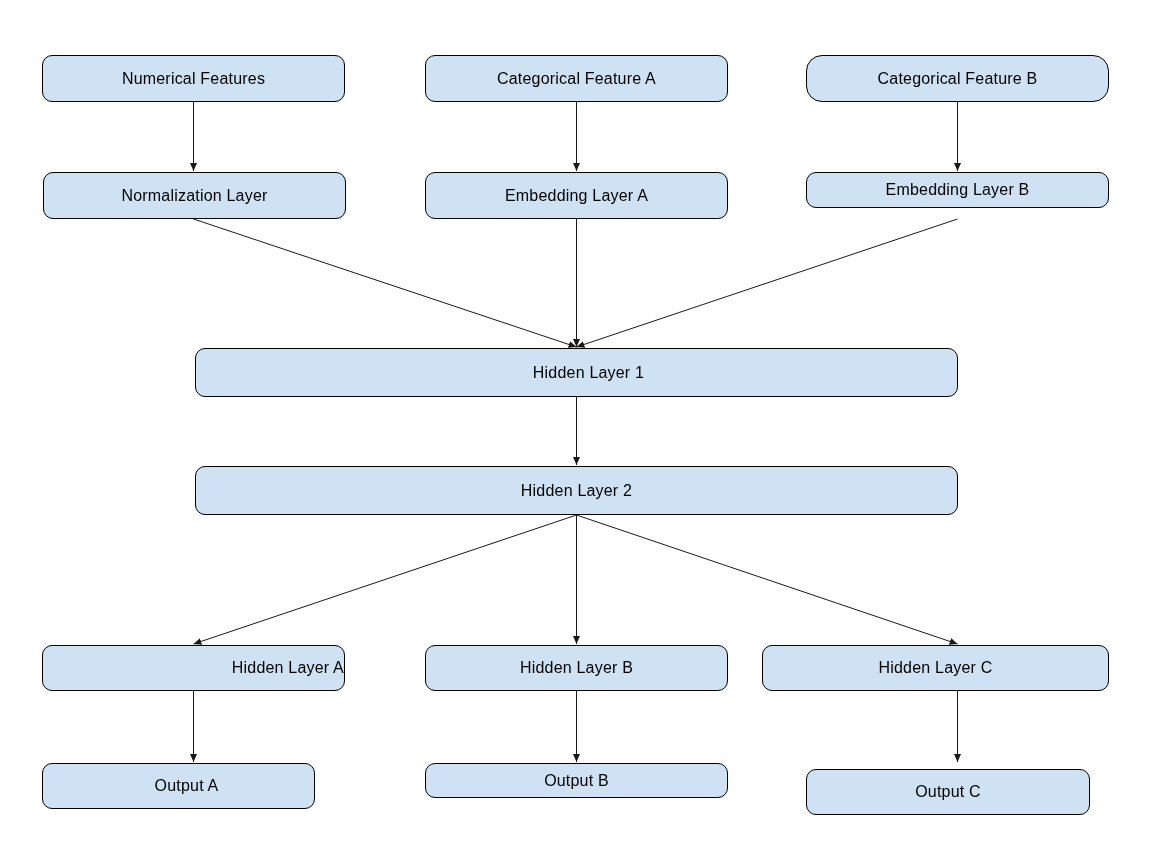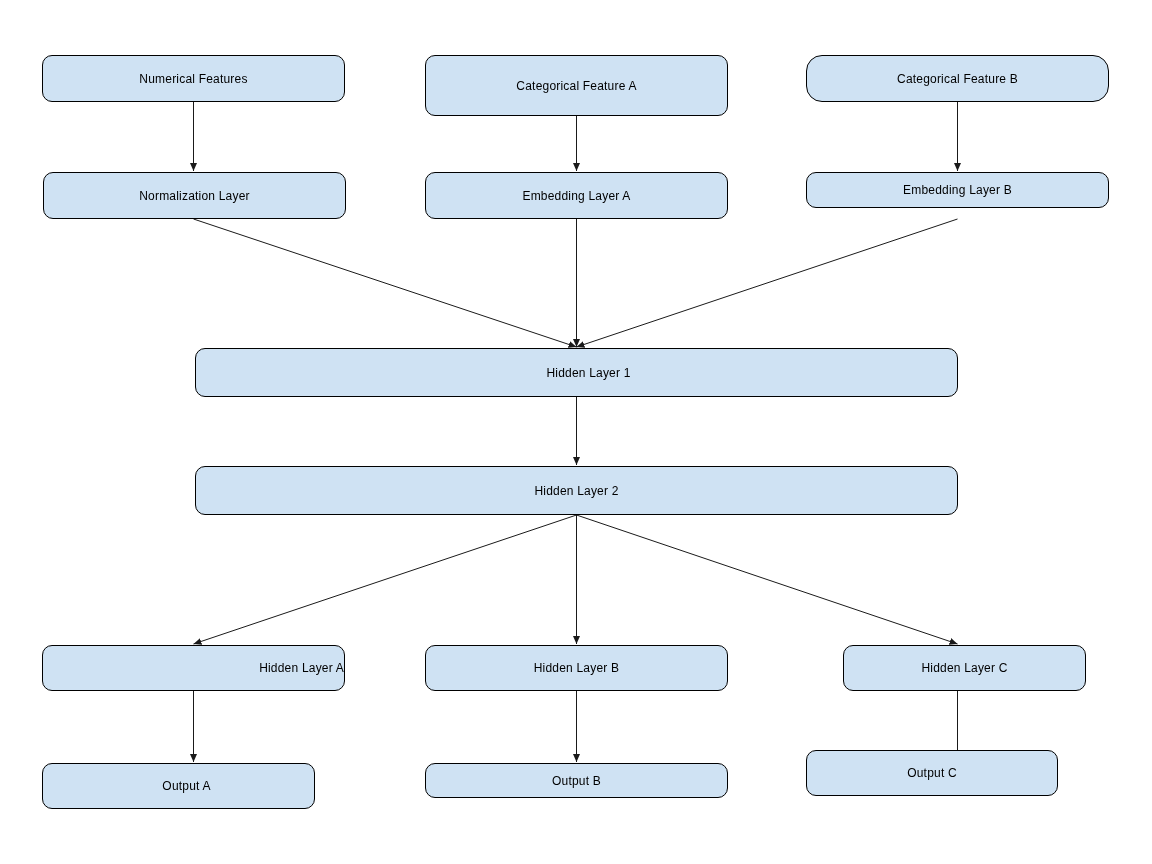--- a/index.html
+++ b/index.html
@@ -27,40 +27,40 @@
     position: absolute;
     box-sizing: border-box;
     background: var(--node-fill, #cfe2f3);
     border: 1px solid var(--node-border, #000000);
     border-radius: 10px;
     display: flex;
     align-items: center;
     justify-content: center;
   }
   .node-label {
-    font-size: 12px;
+    font-size: 16px;
     color: #000000;
     letter-spacing: 0.2px;
     white-space: nowrap;
   }
   
   .n-numerical-features    { left: 42px;  top: 55px;  width: 303px; height: 47px; }
-  .n-categorical-feature-a { left: 425px; top: 55px;  width: 303px; height: 61px; }
+  .n-categorical-feature-a { left: 425px; top: 55px;  width: 303px; height: 47px; }
   .n-categorical-feature-b { left: 806px; top: 55px;  width: 303px; height: 47px; border-radius: 16px; }
   .n-normalization-layer   { left: 43px;  top: 172px; width: 303px; height: 47px; }
   .n-embedding-layer-a     { left: 425px; top: 172px; width: 303px; height: 47px; }
   .n-embedding-layer-b     { left: 806px; top: 172px; width: 303px; height: 36px; }
   .n-hidden-layer-1        { left: 195px; top: 348px; width: 763px; height: 49px; padding-left: 24px; }
   .n-hidden-layer-2        { left: 195px; top: 466px; width: 763px; height: 49px; }
   .n-hidden-layer-a        { left: 42px;  top: 645px; width: 303px; height: 46px; justify-content: flex-end; }
   .n-hidden-layer-b        { left: 425px; top: 645px; width: 303px; height: 46px; }
-  .n-hidden-layer-c        { left: 843px; top: 645px; width: 243px; height: 46px; }
+  .n-hidden-layer-c        { left: 762px; top: 645px; width: 347px; height: 46px; }
   .n-output-a              { left: 42px;  top: 763px; width: 273px; height: 46px; padding-left: 16px; }
   .n-output-b              { left: 425px; top: 763px; width: 303px; height: 35px; }
-  .n-output-c              { left: 806px; top: 750px; width: 252px; height: 46px; }
+  .n-output-c              { left: 806px; top: 769px; width: 284px; height: 46px; }
 </style>
 </head>
 <body>
 
 <div id="canvas" style="background: rgb(255, 255, 255);">
 
   <svg id="edge-layer" width="1152" height="864" viewBox="0 0 1152 864" xmlns="http://www.w3.org/2000/svg">
     <defs>
       <marker id="arrowhead" markerUnits="userSpaceOnUse" markerWidth="10" markerHeight="8" refX="8" refY="3.5" orient="auto">
         <path d="M0,0 L8,3.5 L0,7 Z" fill="#1a1a1a"></path>

